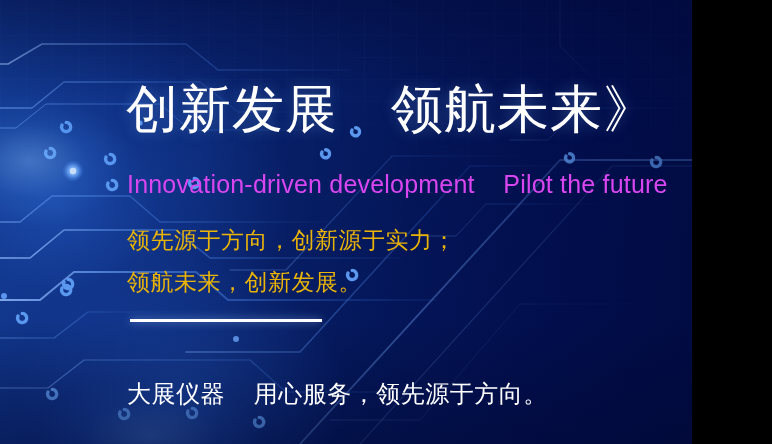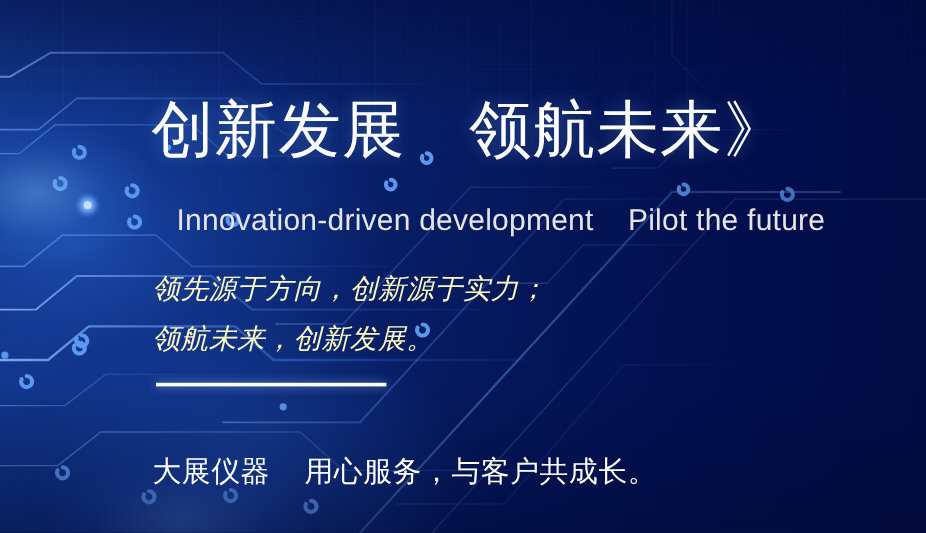--- a/index.html
+++ b/index.html
@@ -6,21 +6,21 @@
     margin: 0;
     padding: 0;
     background: #000;
   }
   body {
     font-family: "Liberation Sans", "DejaVu Sans", sans-serif;
   }
 
   #banner {
     position: relative;
-    width: 772px;
+    width: 692px;
     height: 444px;
     overflow: hidden;
     background: #04165e;
   }
 
   
   .bg-base {
     position: absolute;
     inset: 0;
     background:
@@ -90,38 +90,36 @@
     white-space: pre;
     text-shadow: 0 0 14px rgba(120,180,255,0.35);
   }
 
   .subtitle {
     position: absolute;
     left: 127px;
     top: 168px;
     font-size: 25px;
     line-height: 32px;
-    color: #e5e5e5;
+    color: #d946ef;
     white-space: pre;
     letter-spacing: 0.2px;
-    margin-left: 20px;
   }
 
   .body-lines {
     position: absolute;
     left: 127px;
     top: 219px;
   }
   .body-line {
     font-size: 23px;
     line-height: 42px;
-    color: #fef9c3;
+    color: #eab308;
     white-space: pre;
     letter-spacing: 0.5px;
-    font-style: italic;
   }
 
   .divider {
     position: absolute;
     left: 130px;
     top: 319px;
     width: 192px;
     height: 3px;
     background: #ffffff;
     box-shadow: 0 0 8px rgba(170,210,255,0.55);
@@ -237,16 +235,16 @@
 
     <div class="subtitle">Innovation-driven development    Pilot the future</div>
 
     <div class="body-lines">
       <div class="body-line">领先源于方向，创新源于实力；</div>
       <div class="body-line">领航未来，创新发展。</div>
     </div>
 
     <div class="divider"></div>
 
-    <div class="tagline">大展仪器    用心服务，与客户共成长。</div>
+    <div class="tagline">大展仪器    用心服务，领先源于方向。</div>
 
   </div>
 </div>
 
 </body></html>

